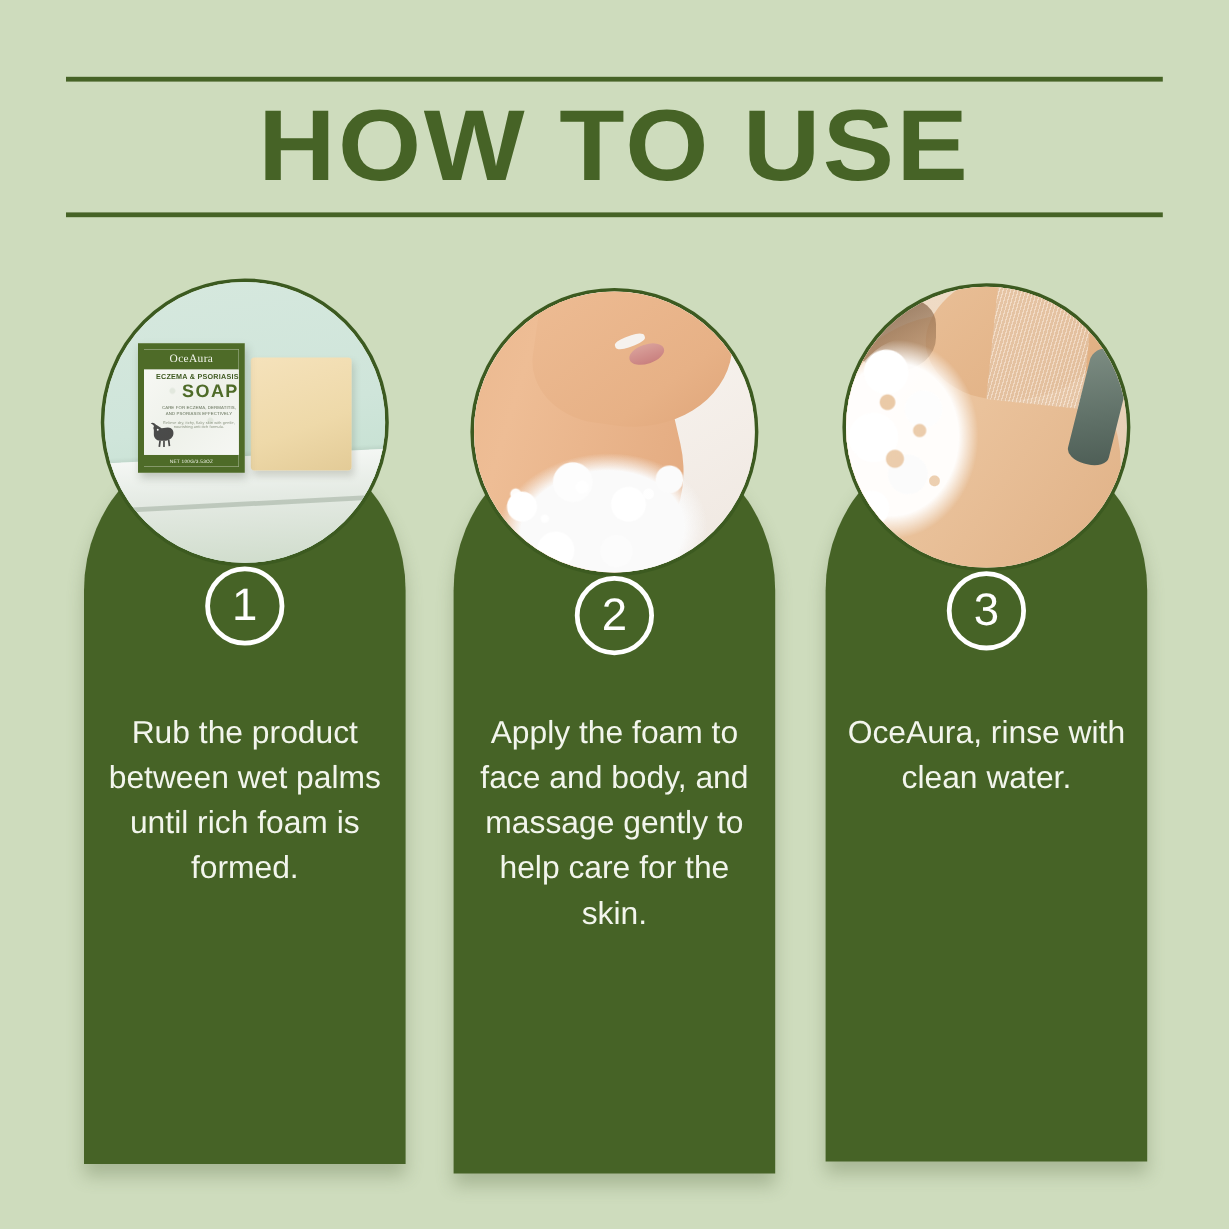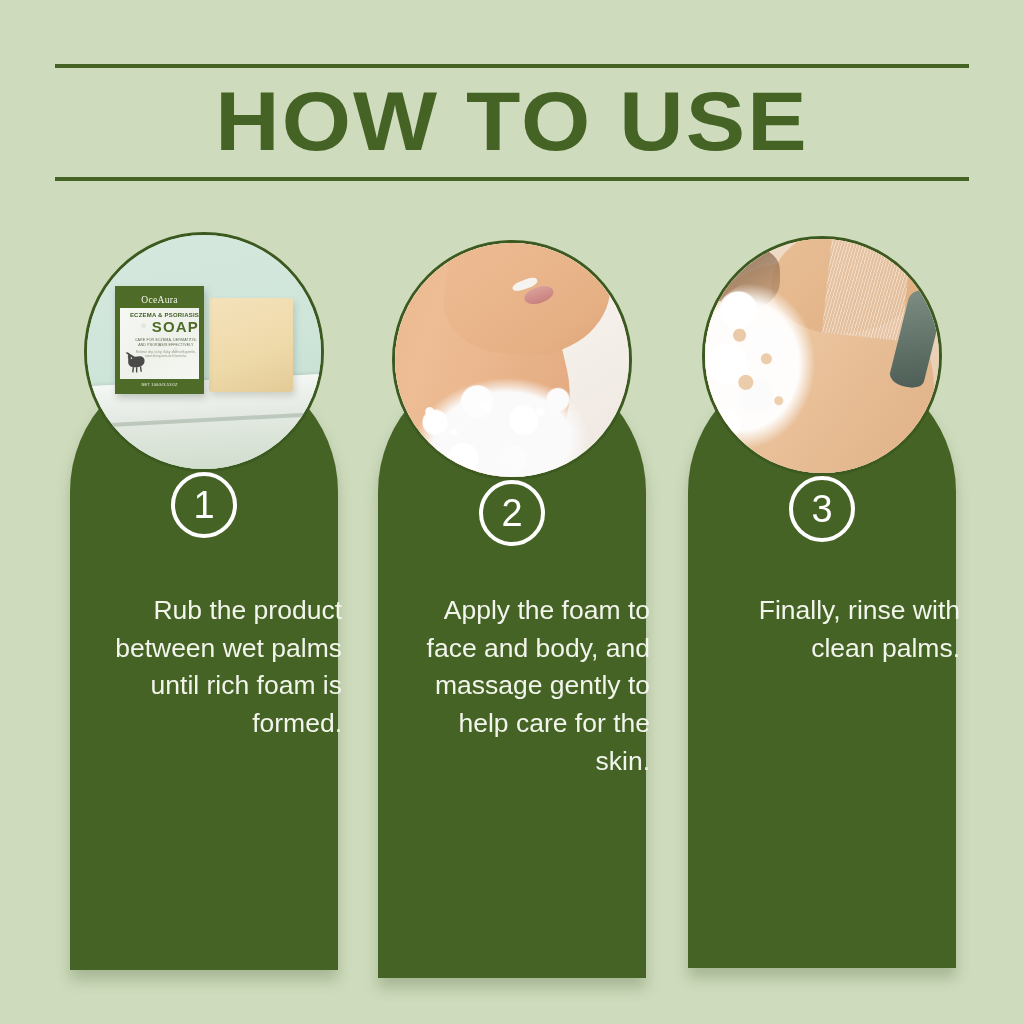--- a/index.html
+++ b/index.html
@@ -387,25 +387,25 @@
     font-size: 38px;
     font-weight: normal;
     font-family: "Liberation Sans", sans-serif;
     line-height: 1;
   }
 
   
   .steptext {
     position: absolute;
     width: 252px;
-    left: 20px;
+    left: 8px;
     color: #f2f5ec;
     font-size: 26.5px;
     line-height: 1.42;
-    text-align: right;
+    text-align: center;
     font-weight: normal;
   }
 </style>
 </head>
 <body>
 
 <div class="header">
   <div class="rule"></div>
   <div class="title">HOW TO USE</div>
   <div class="rule"></div>
@@ -475,16 +475,16 @@
         <div class="water3"></div>
         <div class="hand3"></div>
         <div class="showerhead3"></div>
         <div class="foam3"></div>
         <div class="drops3"></div>
       </div>
     </div>
 
     <div class="badge" style="left:101px; top:476px;">3</div>
 
-    <div class="steptext" style="top:592px;">Finally, rinse with clean palms.</div>
+    <div class="steptext" style="top:592px;">OceAura, rinse with clean water.</div>
   </div>
 
 </div>
 
 </body></html>

